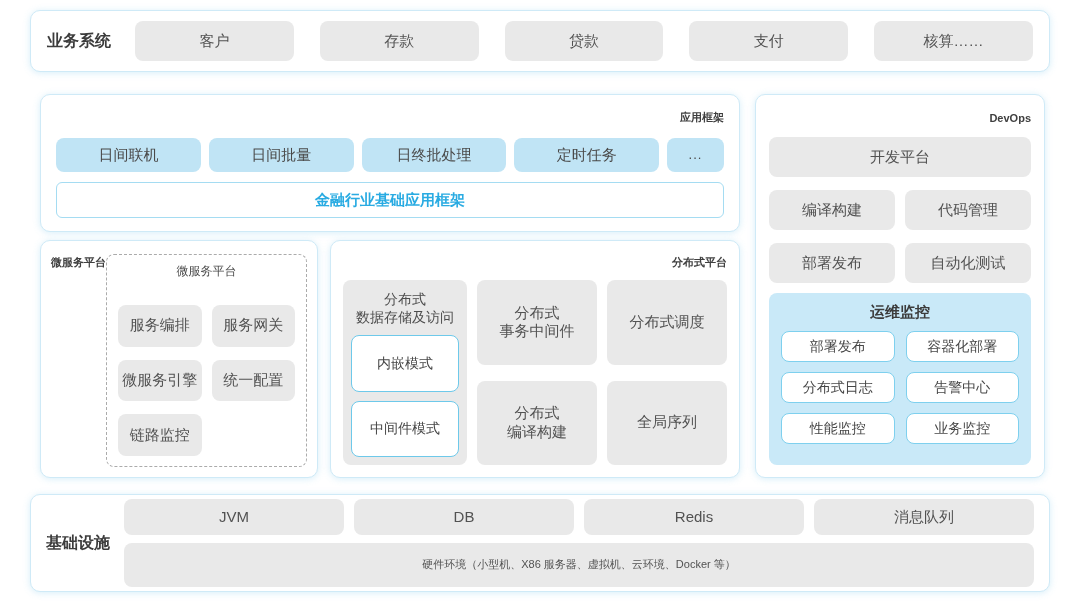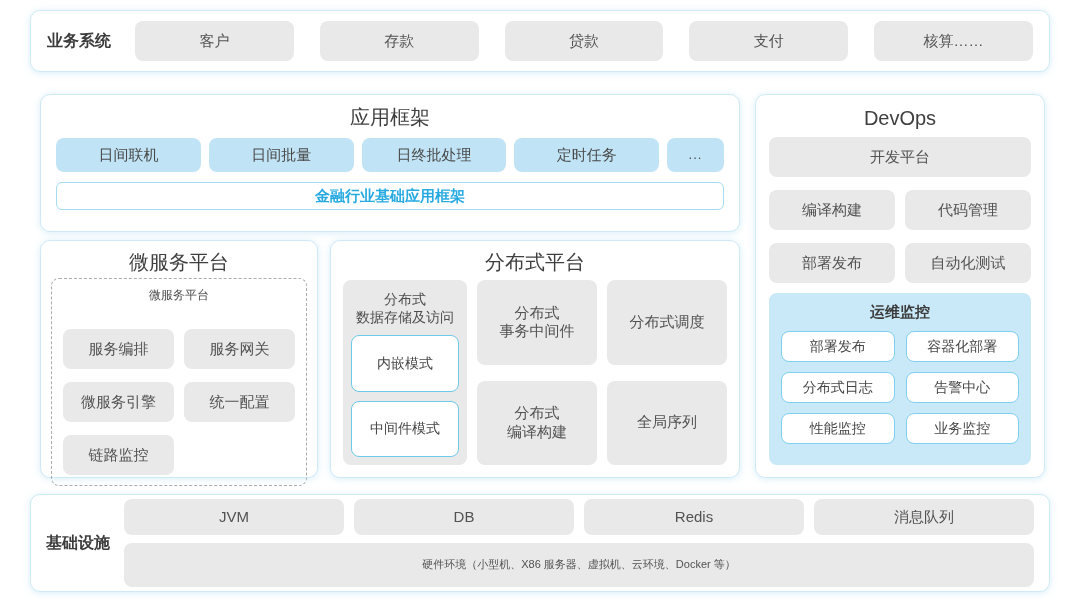--- a/index.html
+++ b/index.html
@@ -10,22 +10,22 @@
   }
   .page { position: relative; width: 1080px; height: 602px; background: #fff; }
 
   
   .panel {
     position: absolute; box-sizing: border-box; background: #fff;
     border: 1px solid #cfeaf7; border-radius: 10px;
     box-shadow: 0 1px 7px rgba(120, 200, 235, 0.30);
   }
   .panel-title {
-    text-align: center; font-size: 20px; color: #3f3f3f;
-    line-height: 24px; font-weight: 400; flex: 0 0 auto;
+    text-align: right; font-size: 11px; color: #3f3f3f;
+    line-height: 24px; font-weight: 700; flex: 0 0 auto;
   }
   .box {
     box-sizing: border-box; display: flex; align-items: center; justify-content: center;
     background: #e9e9e9; border-radius: 8px; font-size: 15px; color: #525252;
     text-align: center; line-height: 1.25;
   }
   .box.blue { background: #c0e4f5; color: #4a4a4a; }
   .side-label { font-size: 16px; font-weight: 600; color: #3c3c3c; white-space: nowrap; }
 
   
@@ -34,21 +34,21 @@
   .p-business .hrow { flex: 1; display: flex; gap: 26px; }
   .p-business .box { flex: 1; height: 40px; }
 
   
   .p-appframework { left: 40px; top: 94px; width: 700px; height: 138px;
     display: flex; flex-direction: column; padding: 10px 15px 12px; }
   .modules-row { display: flex; gap: 8px; margin-top: 9px; }
   .modules-row .box { flex: 1; height: 34px; text-align: right; }
   .modules-row .box.small { flex: 0 0 57px; font-size: 13px; letter-spacing: 1px; }
   .base-framework {
-    margin-top: 10px; height: 28px; box-sizing: border-box;
+    margin-top: 10px; height: 36px; box-sizing: border-box;
     border: 1px solid #a5dcf2; border-radius: 6px; background: #fff;
     display: flex; align-items: center; justify-content: center;
     color: #29abe2; font-size: 15px; font-weight: 600;
   }
 
   
   .p-devops { left: 755px; top: 94px; width: 290px; height: 384px;
     display: flex; flex-direction: column; padding: 11px 13px 12px; }
   .p-devops .dev-platform { height: 40px; margin-top: 7px; }
   .grid2 { display: grid; grid-template-columns: 1fr 1fr; gap: 13px 10px; margin-top: 13px; }
@@ -60,21 +60,21 @@
   }
   .ops-title { text-align: center; font-size: 15px; font-weight: 600; color: #3c3c3c; line-height: 24px; }
   .ops-grid { display: grid; grid-template-columns: 1fr 1fr; gap: 10px 11px; margin-top: 7px; }
   .ops-grid .box {
     height: 31px; background: #fff; border: 1.5px solid #7ed0ee; border-radius: 8px;
     font-size: 14px; color: #474747;
   }
 
   
   .p-microservice { left: 40px; top: 240px; width: 278px; height: 238px;
-    display: flex; flex-direction: column; padding: 9px 10px 10px; }
+    display: flex; flex-direction: row; padding: 9px 10px 10px; }
   .dashed-group {
     margin-top: 4px; flex: 1; border: 1px dashed #ababab; border-radius: 8px;
     box-sizing: border-box; padding: 8px 11px 10px;
     display: flex; flex-direction: column;
   }
   .dashed-title { text-align: center; font-size: 12px; color: #4a4a4a; line-height: 17px; }
   .ms-grid { display: grid; grid-template-columns: 1fr 1fr; gap: 13px 10px; margin-top: 25px; flex: 1; }
   .ms-grid .box { height: auto; min-height: 40px; }
 
   

